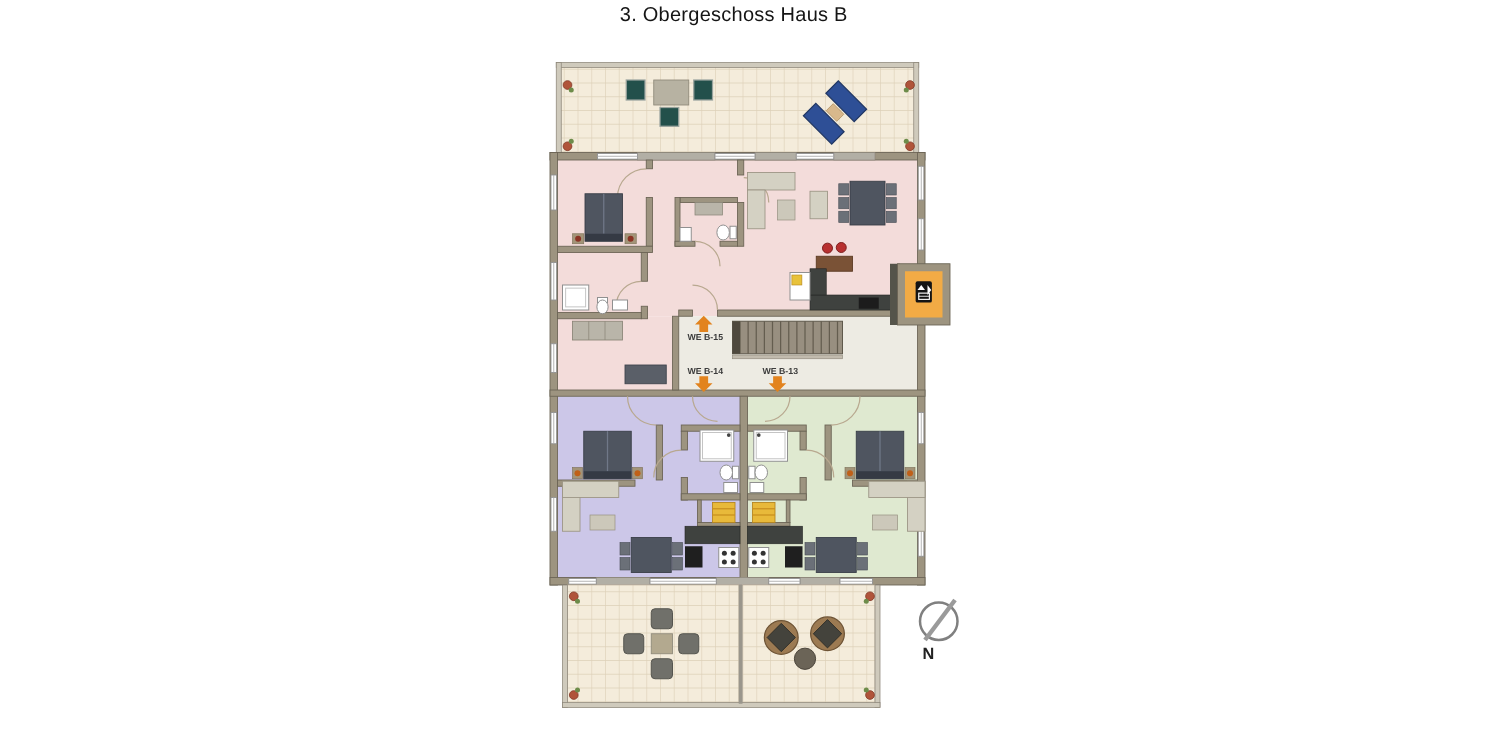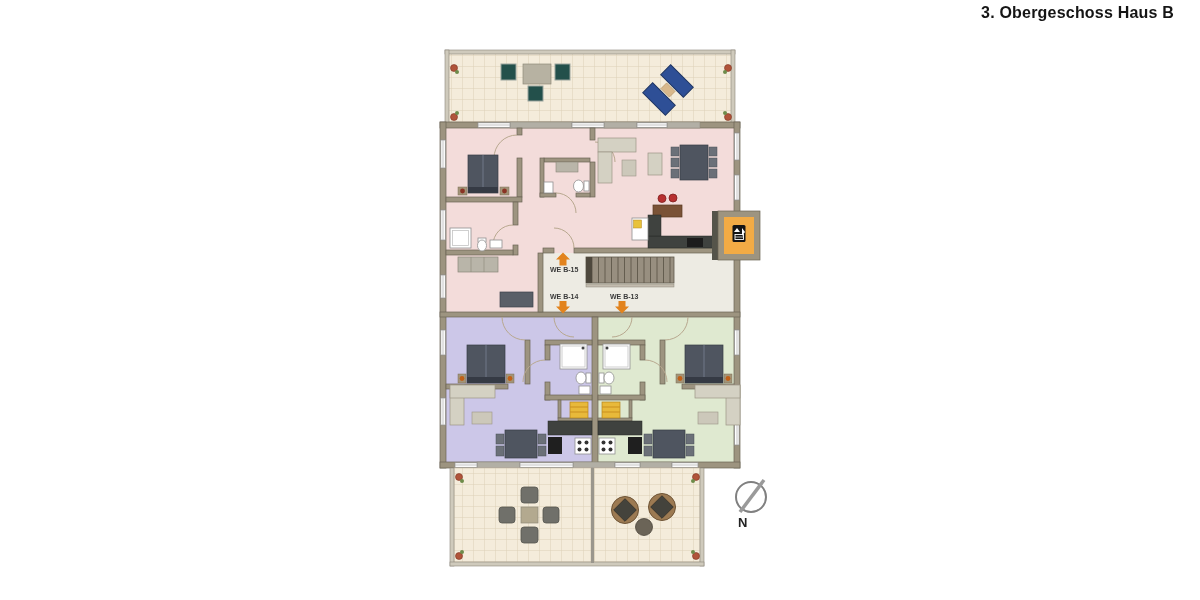--- a/index.html
+++ b/index.html
@@ -1,19 +1,19 @@
 <!DOCTYPE html>
 <html><head>
 <meta charset="utf-8">
 <style>
   html,body{margin:0;padding:0;background:#ffffff;}
   .canvas{position:relative;width:1200px;height:600px;background:#fff;overflow:hidden;
           font-family:"Liberation Sans", sans-serif;}
-  .title{position:absolute;top:4px;left:0;width:1174px;text-align:right;
-         font-size:16px;font-weight:bold;color:#151515;letter-spacing:.2px;}
+  .title{position:absolute;top:4px;left:0;width:1174px;text-align:center;
+         font-size:16px;font-weight:normal;color:#151515;letter-spacing:.2px;}
   svg{position:absolute;left:0;top:0;}
   .wall{fill:#9d9480;stroke:#6b6455;stroke-width:.7;}
   .thinwall{fill:#cfcabc;stroke:#8d867a;stroke-width:.6;}
   .pier{fill:#b2afa5;stroke:#8d867a;stroke-width:.5;}
   .win{fill:#ffffff;stroke:#8f8f8f;stroke-width:.7;}
   .winline{stroke:#a9a9a9;stroke-width:.7;}
   .furn-dark{fill:#4f5560;stroke:#383d46;stroke-width:.7;}
   .furn-chair{fill:#6b7078;stroke:#4a4f57;stroke-width:.5;}
   .sofa{fill:#d4d1c3;stroke:#9b9585;stroke-width:.7;}
   .ctable{fill:#ccc8ba;stroke:#9b9585;stroke-width:.6;}

